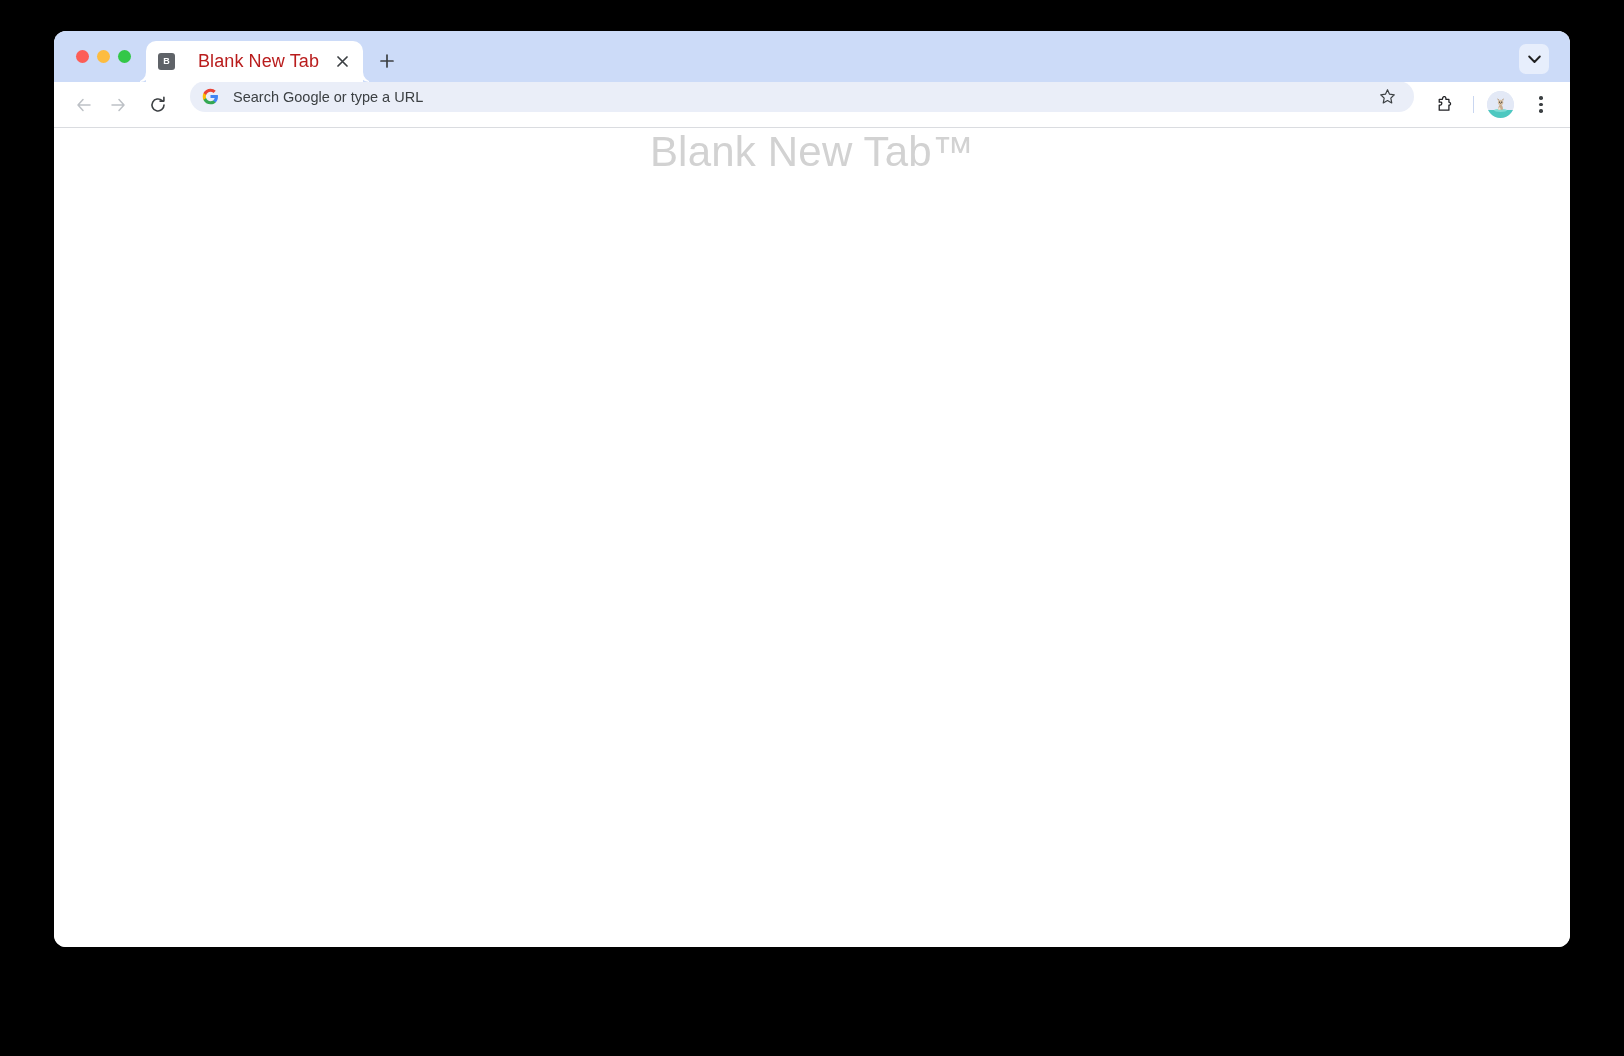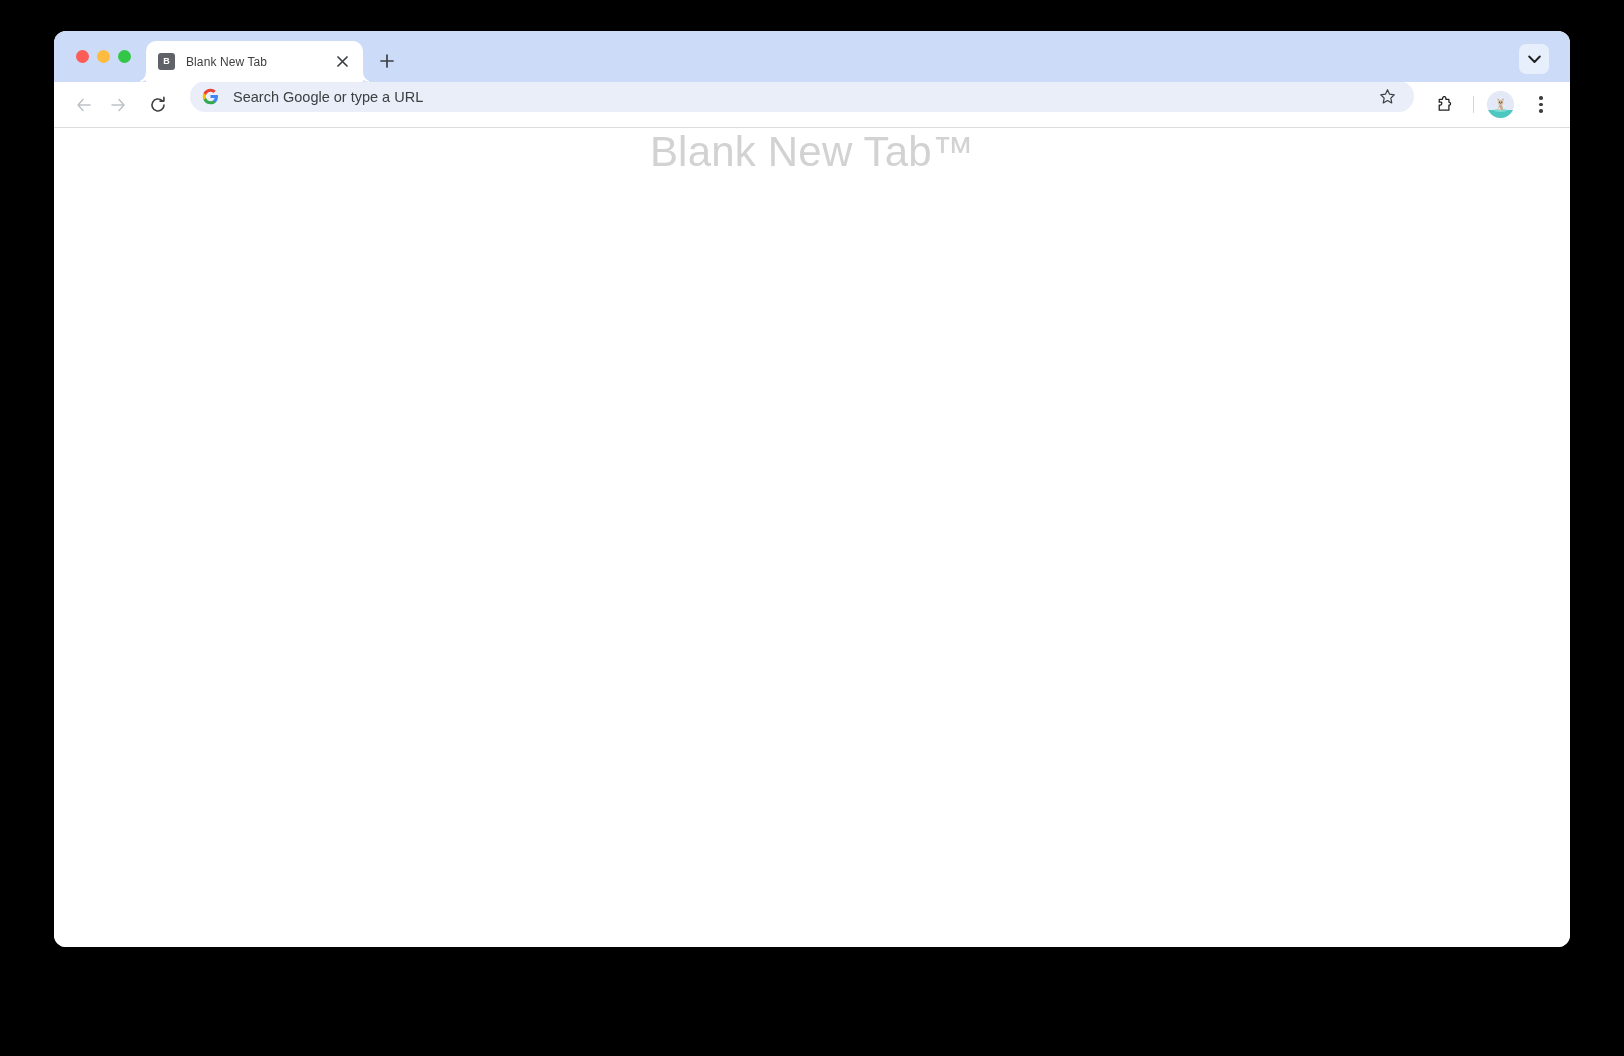--- a/index.html
+++ b/index.html
@@ -94,26 +94,27 @@
     display: flex;
     align-items: center;
     justify-content: center;
     flex: 0 0 auto;
     line-height: 1;
   }
 
   .tab-title {
     flex: 1 1 auto;
     margin-left: 11px;
-    font-size: 12px;
-    color: #404040;
+    font-size: 18px;
+    color: #b91c1c;
     white-space: nowrap;
     overflow: hidden;
     text-overflow: ellipsis;
     letter-spacing: 0.1px;
+    text-align: center;
   }
 
   .tab-close {
     width: 22px; height: 22px;
     flex: 0 0 auto;
     display: flex;
     align-items: center;
     justify-content: center;
     border-radius: 50%;
     color: #3c4043;

